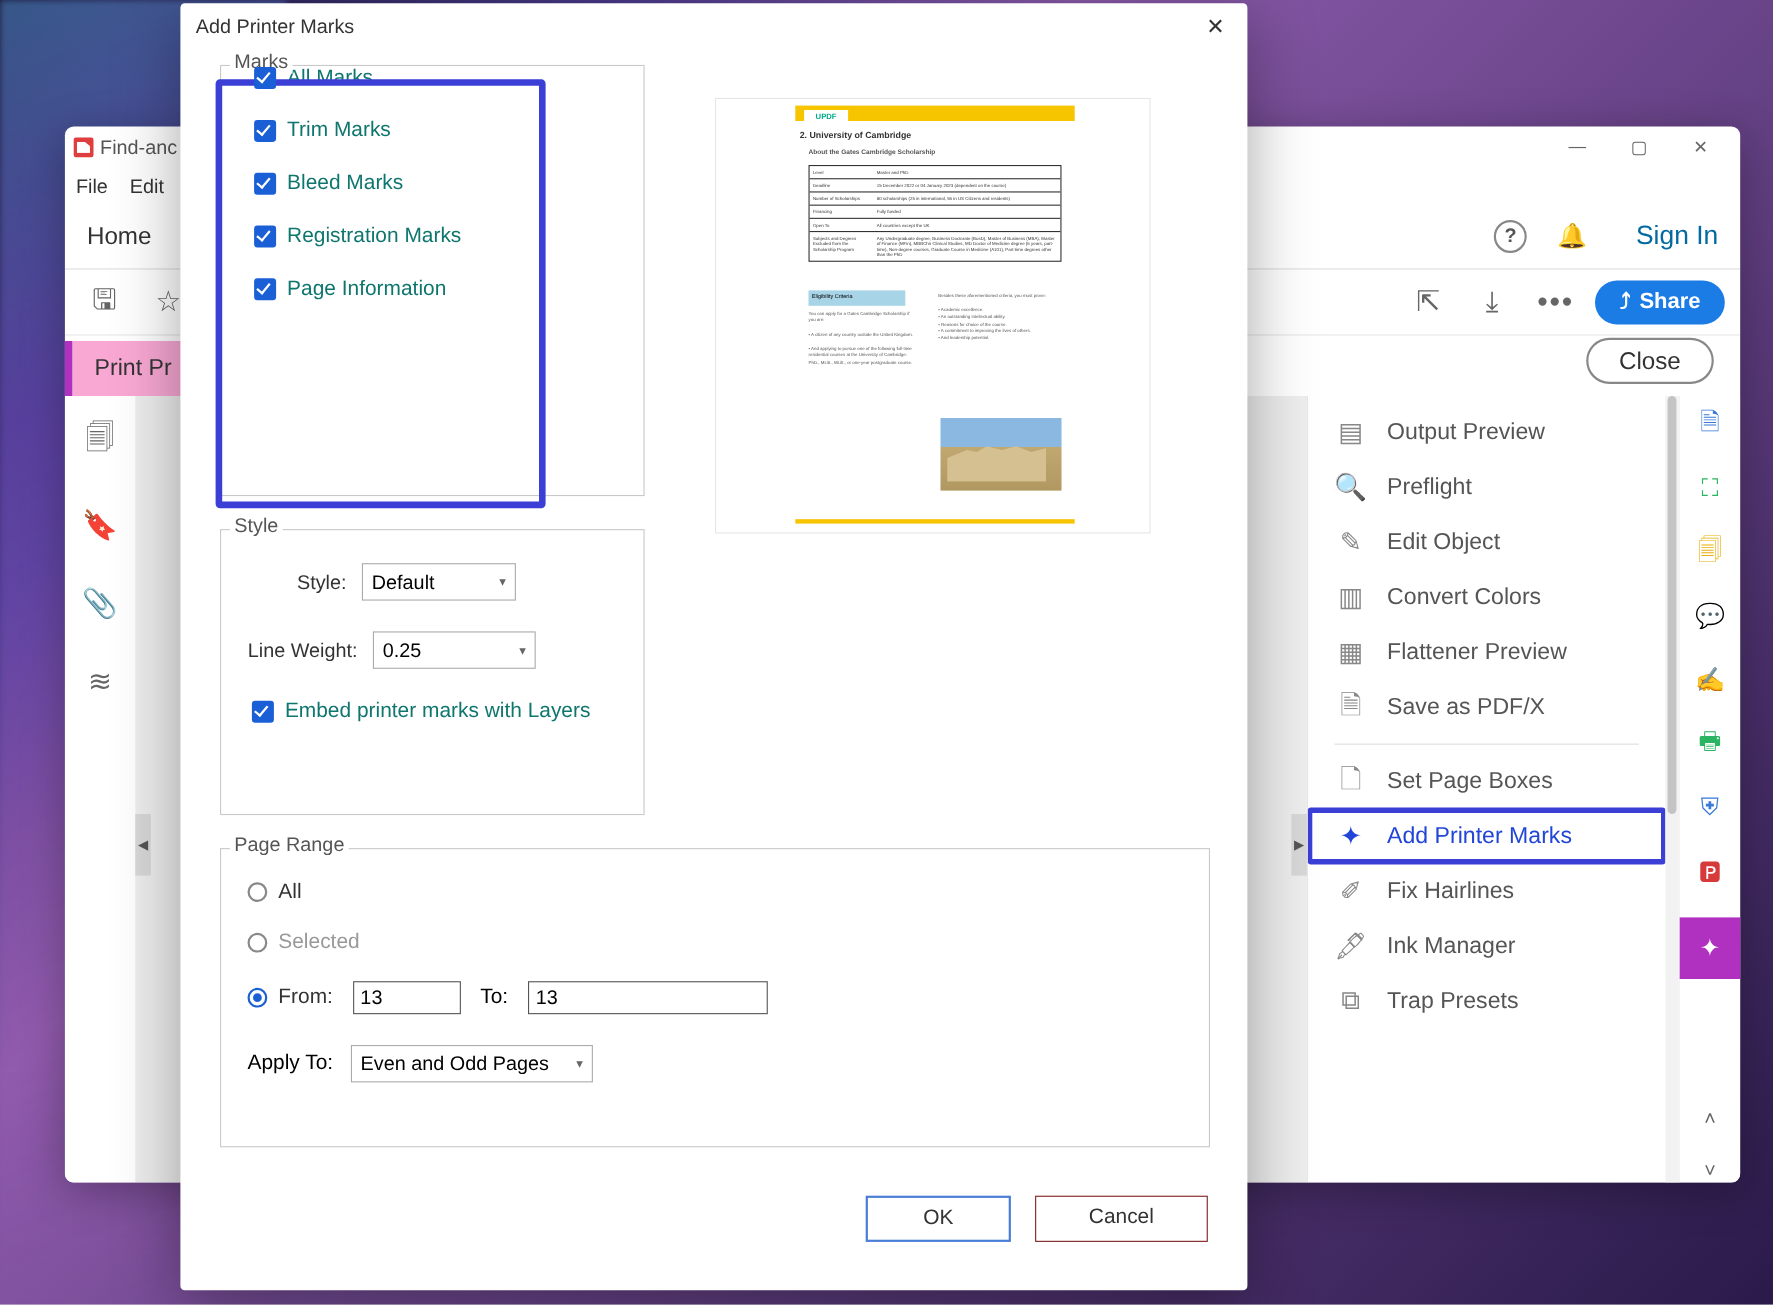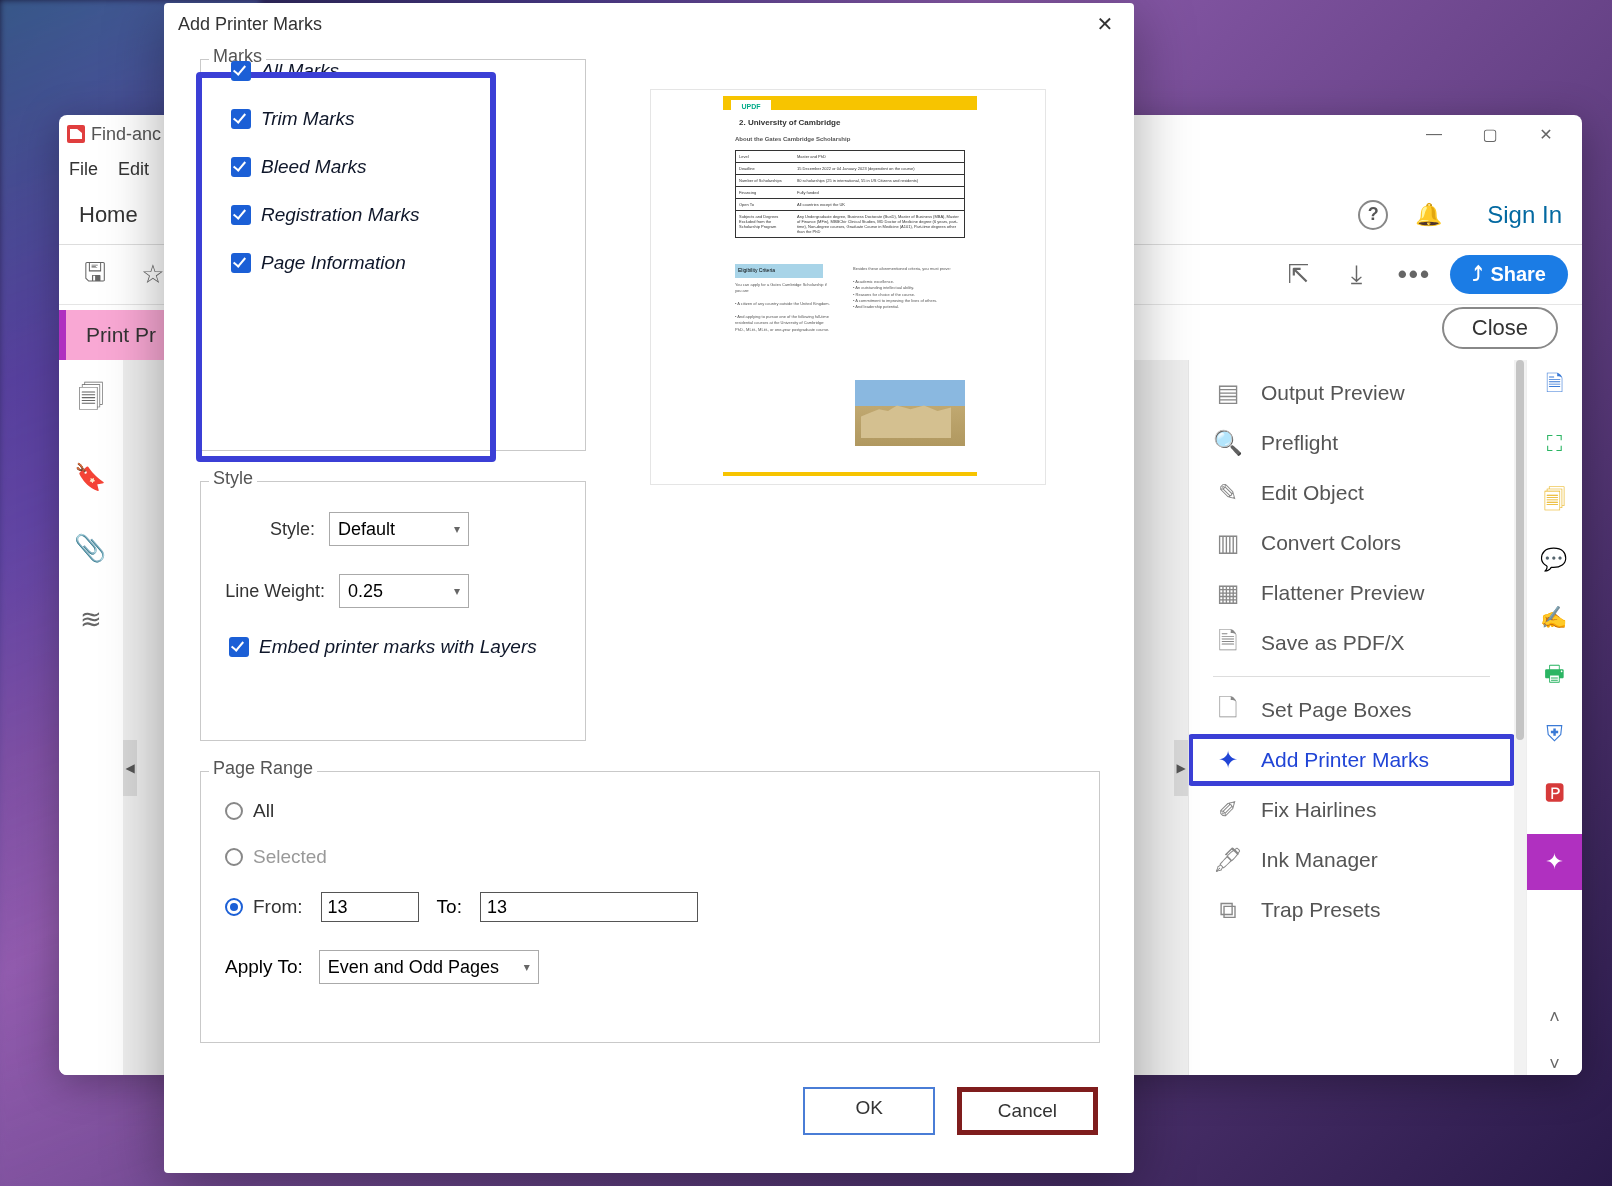--- a/index.html
+++ b/index.html
@@ -62,57 +62,57 @@
 .dialog { position:absolute; left:164px; top:3px; width:970px; height:1170px; background:#fff; box-shadow:0 12px 60px rgba(0,0,0,0.35); border-radius:4px; }
 .dlg-title { height:42px; display:flex; align-items:center; padding:0 14px; font-size:18px; color:#333; }
 .dlg-title .spacer { flex:1; }
 .dlg-close { font-size:20px; color:#333; width:30px; text-align:center; }
 .dlg-body { padding:14px 36px 0 36px; }
 
 .fieldset { border:1px solid #c9c9c9; position:relative; margin-bottom:30px; }
 .fs-legend { position:absolute; top:-14px; left:8px; background:#fff; padding:0 4px; font-size:18px; color:#555; }
 .marks-fs { width:386px; height:392px; }
 .marks-box { position:absolute; left:-5px; top:12px; width:300px; height:390px; border:6px solid #3b3fd6; border-radius:4px; pointer-events:none; }
-.chk-row { display:flex; align-items:center; gap:10px; margin-left:30px; font-size:19px; color:#0f172a;font-style:italic; }
+.chk-row { display:flex; align-items:center; gap:10px; margin-left:30px; font-size:19px; color:#0f766e; }
 .chk { width:20px; height:20px; background:#1b5fd6; border-radius:3px; position:relative; }
 .chk::after { content:""; position:absolute; left:5px; top:2px; width:5px; height:10px; border-right:2.5px solid #fff; border-bottom:2.5px solid #fff; transform:rotate(40deg); }
 .marks-fs .chk-row:first-of-type { margin-top:32px; margin-bottom:60px; }
 .marks-fs .chk-row { margin-bottom:26px; }
 
 .style-fs { width:386px; height:260px; padding:30px 24px; }
 .style-row { display:flex; align-items:center; gap:14px; margin-bottom:28px; }
 .style-row label { font-size:18px; color:#333; text-align:right; }
 .style-row .lbl1 { width:90px; }
 .style-row .lbl2 { width:100px; }
 .select { border:1px solid #aaa; height:34px; width:140px; display:flex; align-items:center; justify-content:space-between; padding:0 8px; font-size:18px; background:#fff; }
 .select .caret { font-size:12px; color:#666; }
-.select.sm { width:130px; }
+.select.sm { width:148px; }
 
 .page-fs { width:900px; height:272px; padding:28px 24px; }
 .radio-row { display:flex; align-items:center; gap:10px; margin-bottom:24px; font-size:19px; color:#333; }
 .radio { width:18px; height:18px; border:2px solid #888; border-radius:50%; background:#fff; position:relative; }
 .radio.checked { border-color:#1b5fd6; }
 .radio.checked::after { content:""; position:absolute; left:3px; top:3px; width:8px; height:8px; background:#1b5fd6; border-radius:50%; }
 .radio-row.disabled { color:#999; }
 .from-row { display:flex; align-items:center; gap:18px; margin-bottom:28px; }
 .txt-input { border:1px solid #555; height:30px; padding:2px 6px; font-size:18px; background:#fff; }
 .txt-input.sm { width:98px; }
 .txt-input.lg { width:218px; }
 .apply-row { display:flex; align-items:center; gap:16px; }
 .apply-row .select { width:220px; }
 
 .dlg-buttons { display:flex; justify-content:flex-end; gap:22px; padding:14px 36px 0 0; }
-.btn { border:5px solid #7f1d1d; background:#fff; color:#333; font-size:19px; padding:8px 36px; }
+.btn { border:1px solid #7f1d1d; background:#fff; color:#333; font-size:19px; padding:8px 48px; }
 .btn.ok { border:2px solid #4a7dd6; padding:8px 50px; }
 
 .preview { position:absolute; left:486px; top:86px; width:396px; height:396px; background:#fff; border:1px solid #e5e5e5; }
 .preview-page { position:absolute; left:72px; top:6px; width:254px; height:380px; background:#fff; }
 .preview-header { position:absolute; top:0; left:0; right:0; height:14px; background:#f7c400; }
 .preview-logo { position:absolute; top:4px; left:8px; width:40px; height:12px; background:#fff; font-size:7px; color:#0a8; display:flex; align-items:center; justify-content:center; font-weight:bold; }
-.preview-title { position:absolute; top:22px; left:16px; font-size:8px; font-weight:bold; color:#333; }
+.preview-title { position:absolute; top:22px; left:4px; font-size:8px; font-weight:bold; color:#333; }
 .preview-sub { position:absolute; top:40px; left:12px; font-size:6px; color:#555; font-weight:bold; }
 .preview-table { position:absolute; top:54px; left:12px; right:12px; border:1px solid #333; }
 .ptr { display:flex; border-bottom:1px solid #333; font-size:4px; color:#333; }
 .ptr div:first-child { width:58px; padding:3px; }
 .ptr div:last-child { flex:1; padding:3px; }
 .preview-blue { position:absolute; top:168px; left:12px; width:88px; height:14px; background:#a8d4e8; font-size:5px; padding:3px; }
 .preview-text { position:absolute; font-size:4px; color:#555; line-height:1.6; }
 .preview-img { position:absolute; bottom:30px; right:12px; width:110px; height:66px; background:linear-gradient(180deg, #8ab8e0 0%, #8ab8e0 40%, #c0a870 40%, #b09860 100%); }
 .preview-img::after { content:""; position:absolute; left:6px; top:22px; width:90px; height:36px; background:#d4c090; clip-path: polygon(0 100%, 0 40%, 10% 30%, 20% 20%, 30% 25%, 40% 10%, 55% 20%, 70% 10%, 85% 25%, 100% 15%, 100% 100%); }
 .preview-footer { position:absolute; bottom:0; left:0; right:0; height:4px; background:#f7c400; }

